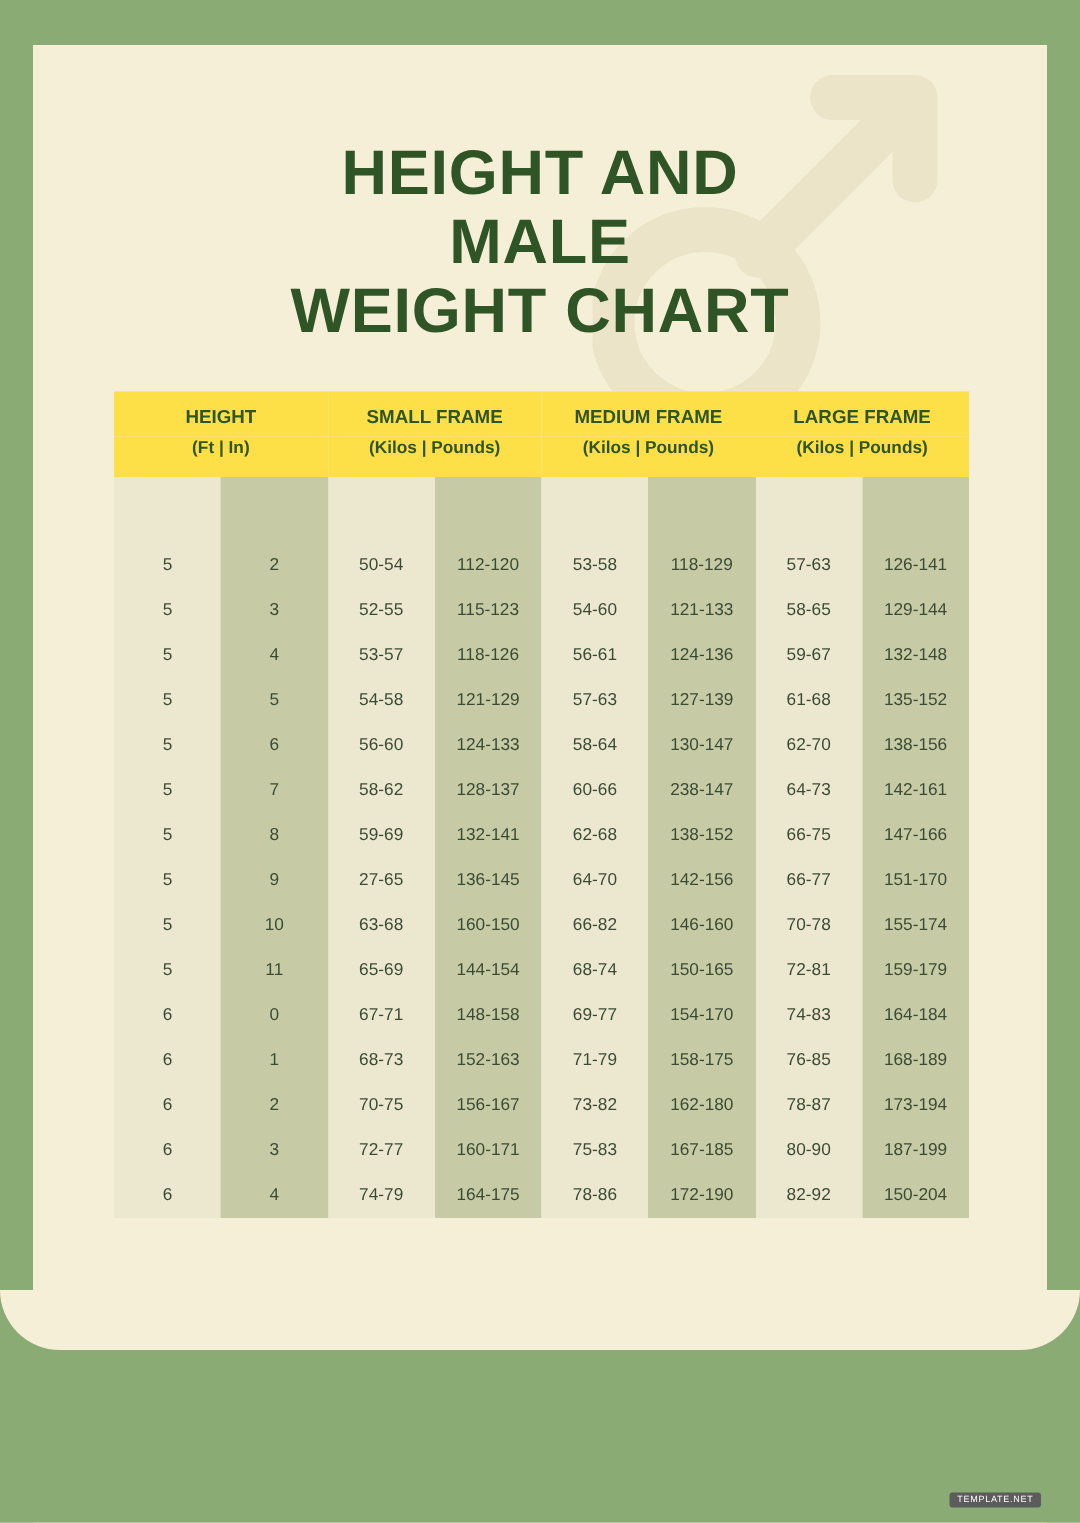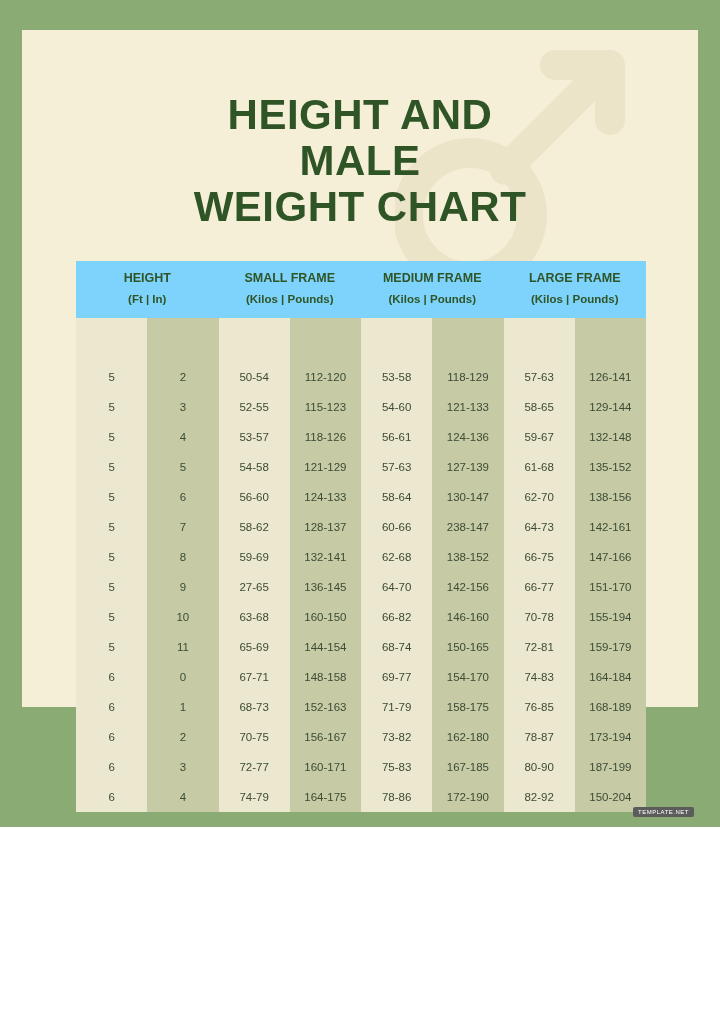--- a/index.html
+++ b/index.html
@@ -9,21 +9,21 @@
   body {
     width: 720px;
     height: 1015px;
     background: #ffffff;
     font-family: "Liberation Sans", sans-serif;
     overflow: hidden;
   }
   .poster {
     position: relative;
     width: 720px;
-    height: 827px;
+    height: 1015px;
     background: #8aab73;
     overflow: hidden;
   }
   
   .page-cream {
     position: absolute;
     left: 0;
     top: 0;
     width: 720px;
     height: 900px;
@@ -104,21 +104,21 @@
     left: 76px;
     top: 261px;
     width: 570px;
   }
   table.hw {
     border-collapse: collapse;
     width: 570px;
     table-layout: fixed;
   }
   table.hw th {
-    background: #7dd3fc;
+    background: #fde047;
     color: #2f5426;
     font-size: 12.5px;
     font-weight: bold;
     padding: 9px 0 4px 0;
     text-align: center;
     line-height: 17px;
   }
   table.hw th.sub {
     padding: 0 0 10px 0;
     font-size: 11.5px;
@@ -299,21 +299,21 @@
             <td class="onband">151-170</td>
           </tr>
           <tr>
             <td class="light">5</td>
             <td class="onband">10</td>
             <td class="light">63-68</td>
             <td class="onband">160-150</td>
             <td class="light">66-82</td>
             <td class="onband">146-160</td>
             <td class="light">70-78</td>
-            <td class="onband">155-194</td>
+            <td class="onband">155-174</td>
           </tr>
           <tr>
             <td class="light">5</td>
             <td class="onband">11</td>
             <td class="light">65-69</td>
             <td class="onband">144-154</td>
             <td class="light">68-74</td>
             <td class="onband">150-165</td>
             <td class="light">72-81</td>
             <td class="onband">159-179</td>

